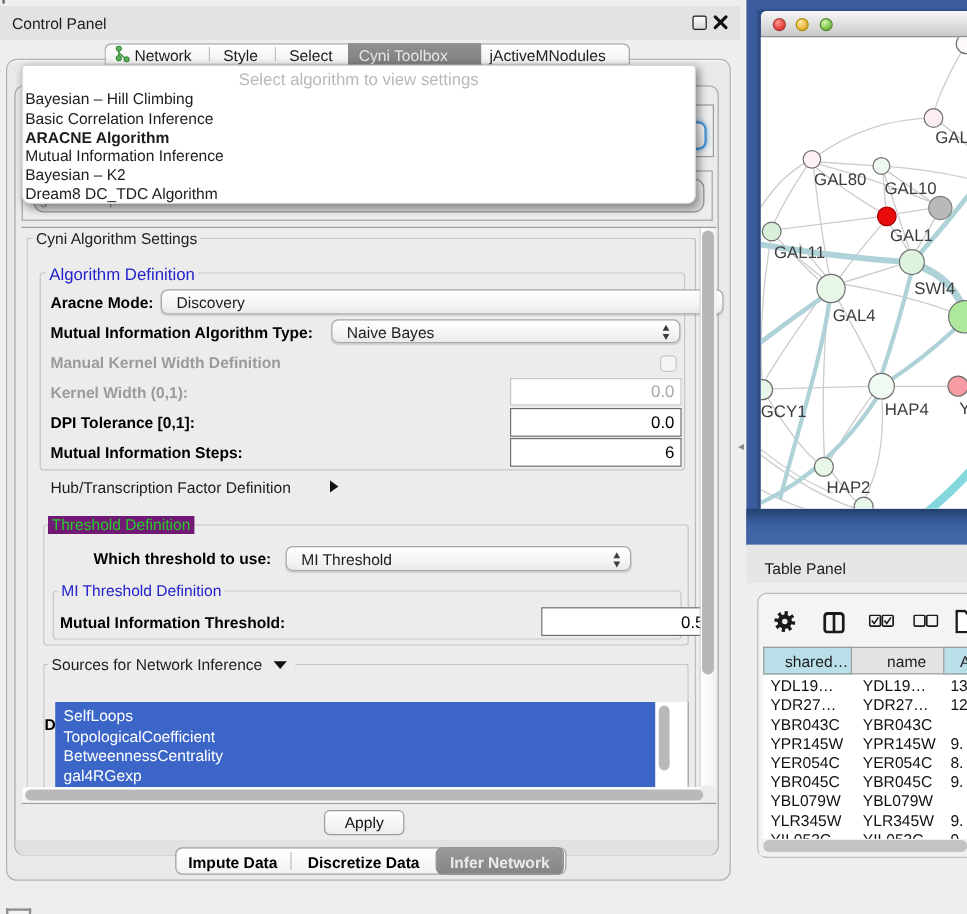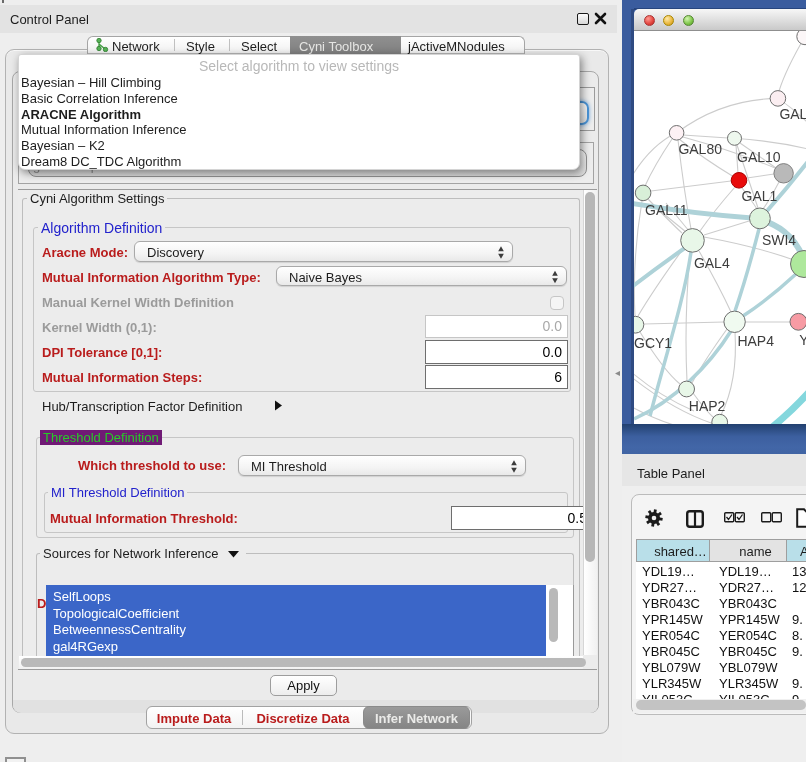--- a/index.html
+++ b/index.html
@@ -1,19 +1,19 @@
 <!DOCTYPE html>
 <html><head>
 <meta charset="utf-8">
 <style>
 * { margin:0; padding:0; box-sizing:border-box; }
 html,body { width:806px; height:762px; overflow:hidden; }
 body { position:relative; background:#eeeeee; font-family:"Liberation Sans", sans-serif; }
 .abs { position:absolute; }
-.b13 { font-size:13px; font-weight:bold; color:#b91c1c; }
+.b13 { font-size:13px; font-weight:bold; color:#000000; }
 .r13 { font-size:13px; color:#1d1d1d; }
 .gray { color:#9b9b9b; }
 .combo { position:absolute; background:linear-gradient(#ffffff,#f4f4f4 60%,#e9e9e9); border:1px solid #a9a9a9; border-radius:6px; box-shadow:0 1px 1px rgba(0,0,0,0.12); }
 .combo .ct { position:absolute; left:12px; top:2.5px; font-size:13px; color:#1d1d1d; }
 .carr { position:absolute; right:6px; top:0; bottom:0; width:10px; }
 .field { position:absolute; background:#ffffff; text-align:right; font-size:14px; }
 </style>
 </head>
 <body>
 
@@ -42,21 +42,21 @@
 
 <div class="abs" id="scrollpane" style="left:18px;top:189px;width:579px;height:481px;background:#ececec;border-top:1px solid #9b9b9b;border-bottom:1px solid #9b9b9b;"></div>
 
 <div class="abs" style="left:22px;top:198px;width:558px;height:470px;border:1px solid #bdbdbd;border-right:1px solid #bdbdbd;border-bottom:none;border-radius:3px 3px 0 0;"></div>
 <div class="abs r13" style="left:27px;top:191px;background:#ececec;padding:0 3px;">Cyni Algorithm Settings</div>
 
 <div class="abs" style="left:33px;top:227px;width:538px;height:165px;border:1px solid #c6c6c6;border-radius:3px;"></div>
 <div class="abs" style="left:38px;top:220px;background:#ececec;padding:0 3px;font-size:14px;color:#2222cc;">Algorithm Definition</div>
 
 <div class="abs b13" style="left:42px;top:245px;">Aracne Mode:</div>
-<div class="combo" style="left:134px;top:241px;width:379px;height:21px;">
+<div class="combo" style="left:134px;top:241px;width:469px;height:21px;">
     <span class="ct">Discovery</span>
     <svg class="carr" width="11" height="21" viewBox="0 0 11 21">
       <path d="M5.5 3.5 L8.6 9 L2.4 9 Z M5.5 17.5 L8.6 12 L2.4 12 Z" fill="#3c3c3c"></path>
     </svg>
   </div>
 
 <div class="abs b13" style="left:42px;top:270px;">Mutual Information Algorithm Type:</div>
 <div class="combo" style="left:276px;top:266px;width:291px;height:20px;">
     <span class="ct">Naive Bayes</span>
     <svg class="carr" width="11" height="20" viewBox="0 0 11 20">

